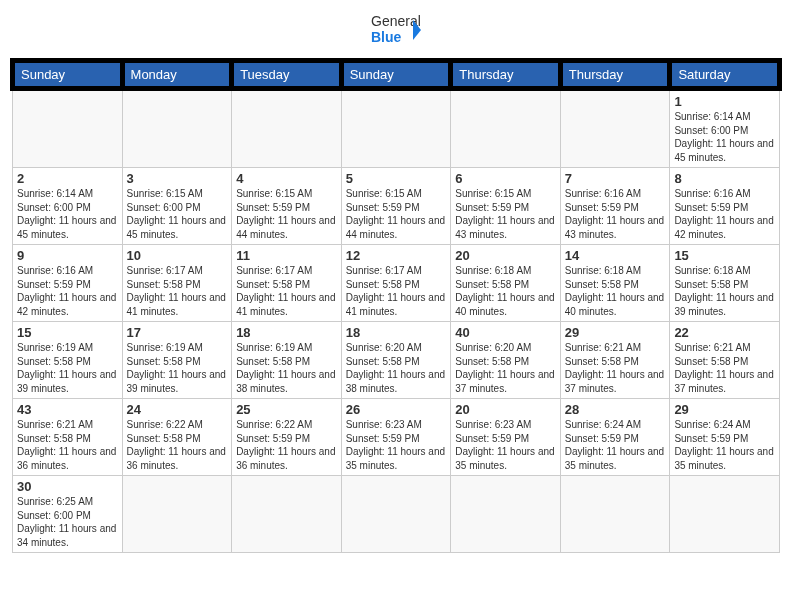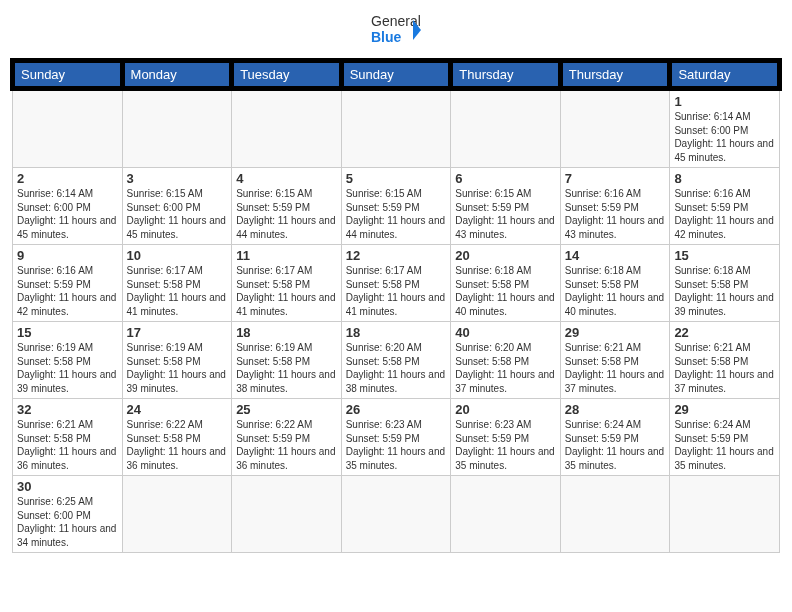--- a/index.html
+++ b/index.html
@@ -216,21 +216,21 @@
           <td>
             <span class="date-num">22</span>
             <div class="cell-text">Sunrise: 6:21 AM
 Sunset: 5:58 PM
 Daylight: 11 hours
 and 37 minutes.</div>
           </td>
         </tr>
         <tr>
           <td>
-            <span class="date-num">32</span>
+            <span class="date-num">43</span>
             <div class="cell-text">Sunrise: 6:21 AM
 Sunset: 5:58 PM
 Daylight: 11 hours
 and 36 minutes.</div>
           </td>
           <td>
             <span class="date-num">24</span>
             <div class="cell-text">Sunrise: 6:22 AM
 Sunset: 5:58 PM
 Daylight: 11 hours

